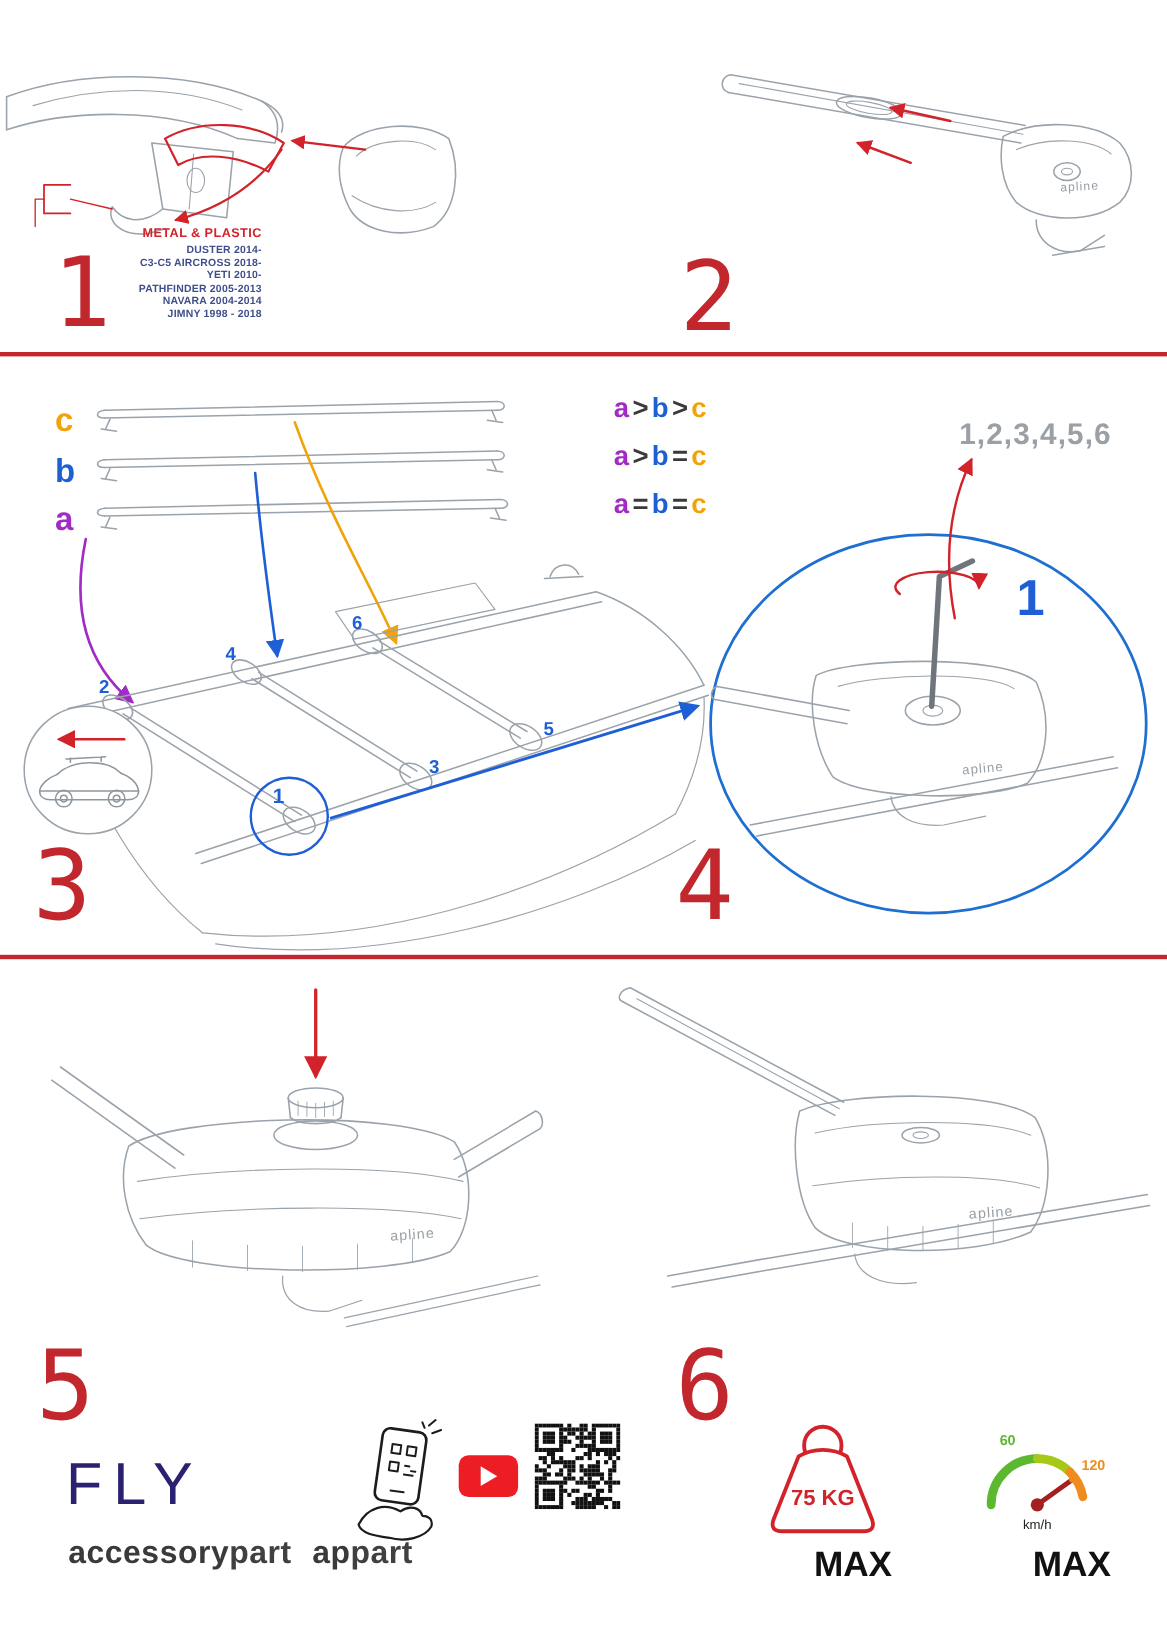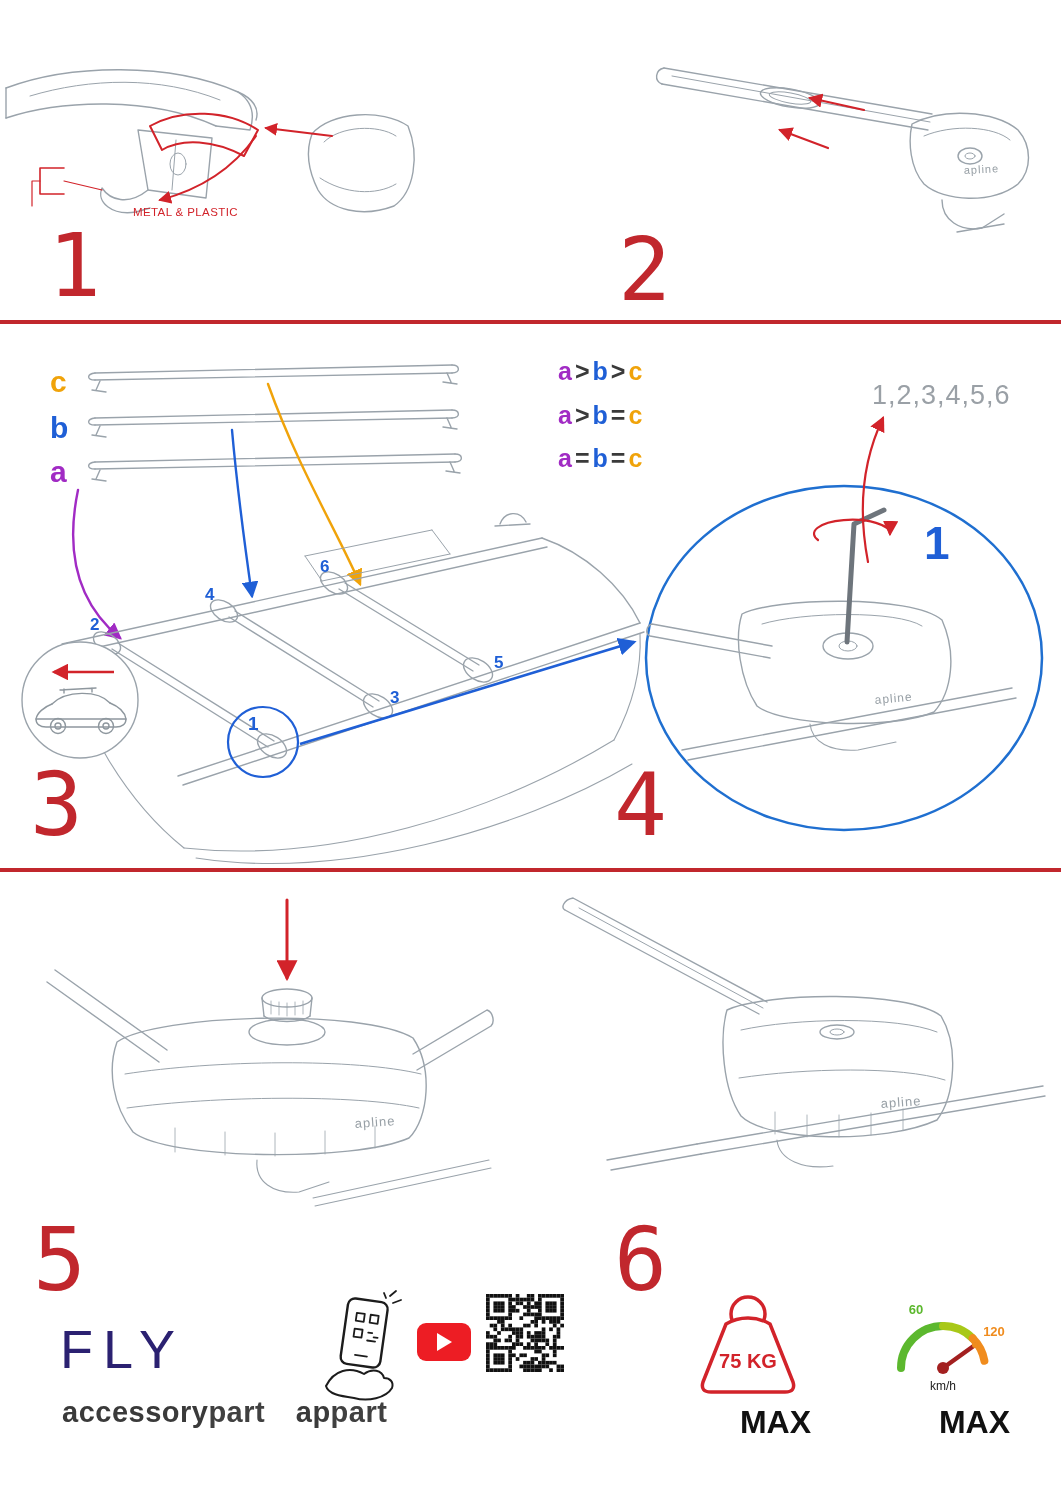--- a/index.html
+++ b/index.html
@@ -1,25 +1,25 @@
 <!DOCTYPE html>
 <html><head>
 <meta charset="utf-8">
 <style>
   *{margin:0;padding:0;box-sizing:border-box}
   body{background:#fff;font-family:"Liberation Sans",sans-serif}
   .page{position:relative;width:1061px;height:1500px;background:#fff;overflow:hidden}
   .abs{position:absolute}
   .stepnum{font-family:"DejaVu Sans Mono",monospace;font-size:88px;color:#c1272d;line-height:.95;font-weight:400}
   .divider{position:absolute;left:0;width:1061px;height:4px;background:#c1272d}
-  .material{color:#d2232a;font-weight:normal;font-size:11.5px;letter-spacing:.4px;text-align:right}
+  .material{color:#d2232a;font-weight:bold;font-size:11.5px;letter-spacing:.4px;text-align:right}
   .models{color:#3f4f8c;font-size:9.5px;line-height:11.5px;font-weight:bold;letter-spacing:.2px;text-align:right}
   .cmp{font-size:25px;font-weight:bold;letter-spacing:1px;display:flex;gap:2px}
   .cmp .a{color:#a12bc4}.cmp .b{color:#1f5fd6}.cmp .c{color:#f0a30a}.cmp .op{color:#3a3a3a}
-  .seq{color:#9aa0a6;font-size:27px;font-weight:normal;letter-spacing:1px}
+  .seq{color:#9aa0a6;font-size:27px;font-weight:bold;letter-spacing:1px}
   .big1{color:#1f5fd6;font-size:46px;font-weight:bold}
   .fly{color:#2b2171;font-size:54px;letter-spacing:10px;font-weight:500;}
   .brandline{font-size:29px;font-weight:bold;color:#3a3a3a;letter-spacing:.5px}
   .brandline .red{color:#404040}
   .max{font-size:32px;font-weight:bold;color:#111;text-align:right;font-family:"Liberation Sans",sans-serif}
   .yt{width:54px;height:38px;background:#ed1d24;border-radius:9px;display:flex;align-items:center;justify-content:center}
   .yt .tri{width:0;height:0;border-left:15px solid #fff;border-top:9px solid transparent;border-bottom:9px solid transparent}
 </style>
 </head>
 <body>
@@ -49,20 +49,28 @@
     <g fill="none" stroke="#d2232a" stroke-width="2" stroke-linecap="round" stroke-linejoin="round">
       <path d="M150,88 C182,70 228,72 258,92 L244,118 C214,102 182,100 162,112 Z"></path>
       <path d="M332,98 L266,90" marker-end="url(#m1r)"></path>
       <path d="M256,98 C232,132 198,152 160,162" marker-end="url(#m1r)"></path>
       <path d="M64,130 L40,130 L40,156 L64,156" stroke-width="1.6"></path>
       <path d="M40,143 L32,143 L32,168" stroke-width="1.2"></path>
       <path d="M64,143 L102,152" stroke-width="1.2"></path>
     </g>
   </svg>
   <div class="abs material" style="left:26px;top:206px;width:212px">METAL &amp; PLASTIC</div>
+  <div class="abs models" style="left:26px;top:222px;width:212px">
+    <div>DUSTER 2014-</div>
+    <div>C3-C5 AIRCROSS 2018-</div>
+    <div>YETI 2010-</div>
+    <div>PATHFINDER 2005-2013</div>
+    <div>NAVARA 2004-2014</div>
+    <div>JIMNY 1998 - 2018</div>
+  </div>
   <div class="abs stepnum" style="left:48px;top:224px">1</div>
 
   <svg class="abs" style="left:612px;top:52px" width="446" height="215" viewBox="0 0 446 215">
     <defs>
       <marker id="m2r" viewBox="0 0 10 10" refX="8.5" refY="5" markerWidth="6.5" markerHeight="6.5" orient="auto">
         <path d="M0,0L10,5L0,10Z" fill="#d2232a"></path>
       </marker>
     </defs>
     <g fill="none" stroke="#9aa3ab" stroke-width="1.4" stroke-linecap="round" stroke-linejoin="round">
       <path d="M52,16 L320,62"></path>
@@ -278,21 +286,21 @@
       <path d="M62,278 L152,262 M66,288 L156,272"></path>
       <path d="M232,258 C234,278 258,288 288,284" stroke-width="1.1"></path>
     </g>
     <text x="336" y="226" transform="rotate(-4 336 226)" font-size="13" fill="#98a0a6" letter-spacing="1" font-family="Liberation Sans, sans-serif">apline</text>
   </svg>
   <div class="abs stepnum" style="left:614px;top:1218px">6</div>
 
   <div class="abs fly" style="left:60px;top:1318px;width:230px">FLY</div>
   <div class="abs brandline" style="left:62px;top:1396px">
     <span>accessory</span><span class="red">part</span>
-    <span style="margin-left:22px">ap</span><span class="red">part</span>
+    <span style="margin-left:10px">ap</span><span class="red">part</span>
   </div>
 
   <svg class="abs" style="left:320px;top:1290px" width="84" height="114" viewBox="0 0 84 114">
     <g fill="none" stroke="#1c1c1c" stroke-width="2.4" stroke-linecap="round" stroke-linejoin="round">
       <g transform="rotate(8 44 44)">
         <rect x="24" y="10" width="40" height="66" rx="7"></rect>
         <path d="M34,24 h8 v8 h-8 Z M48,24 h8 v8 h-8 Z M34,40 h8 v8 h-8 Z" stroke-width="1.8"></path>
         <path d="M48,42 h4 M54,46 h4 M48,50 h8" stroke-width="1.8"></path>
         <path d="M38,66 h12" stroke-width="1.8"></path>
       </g>

